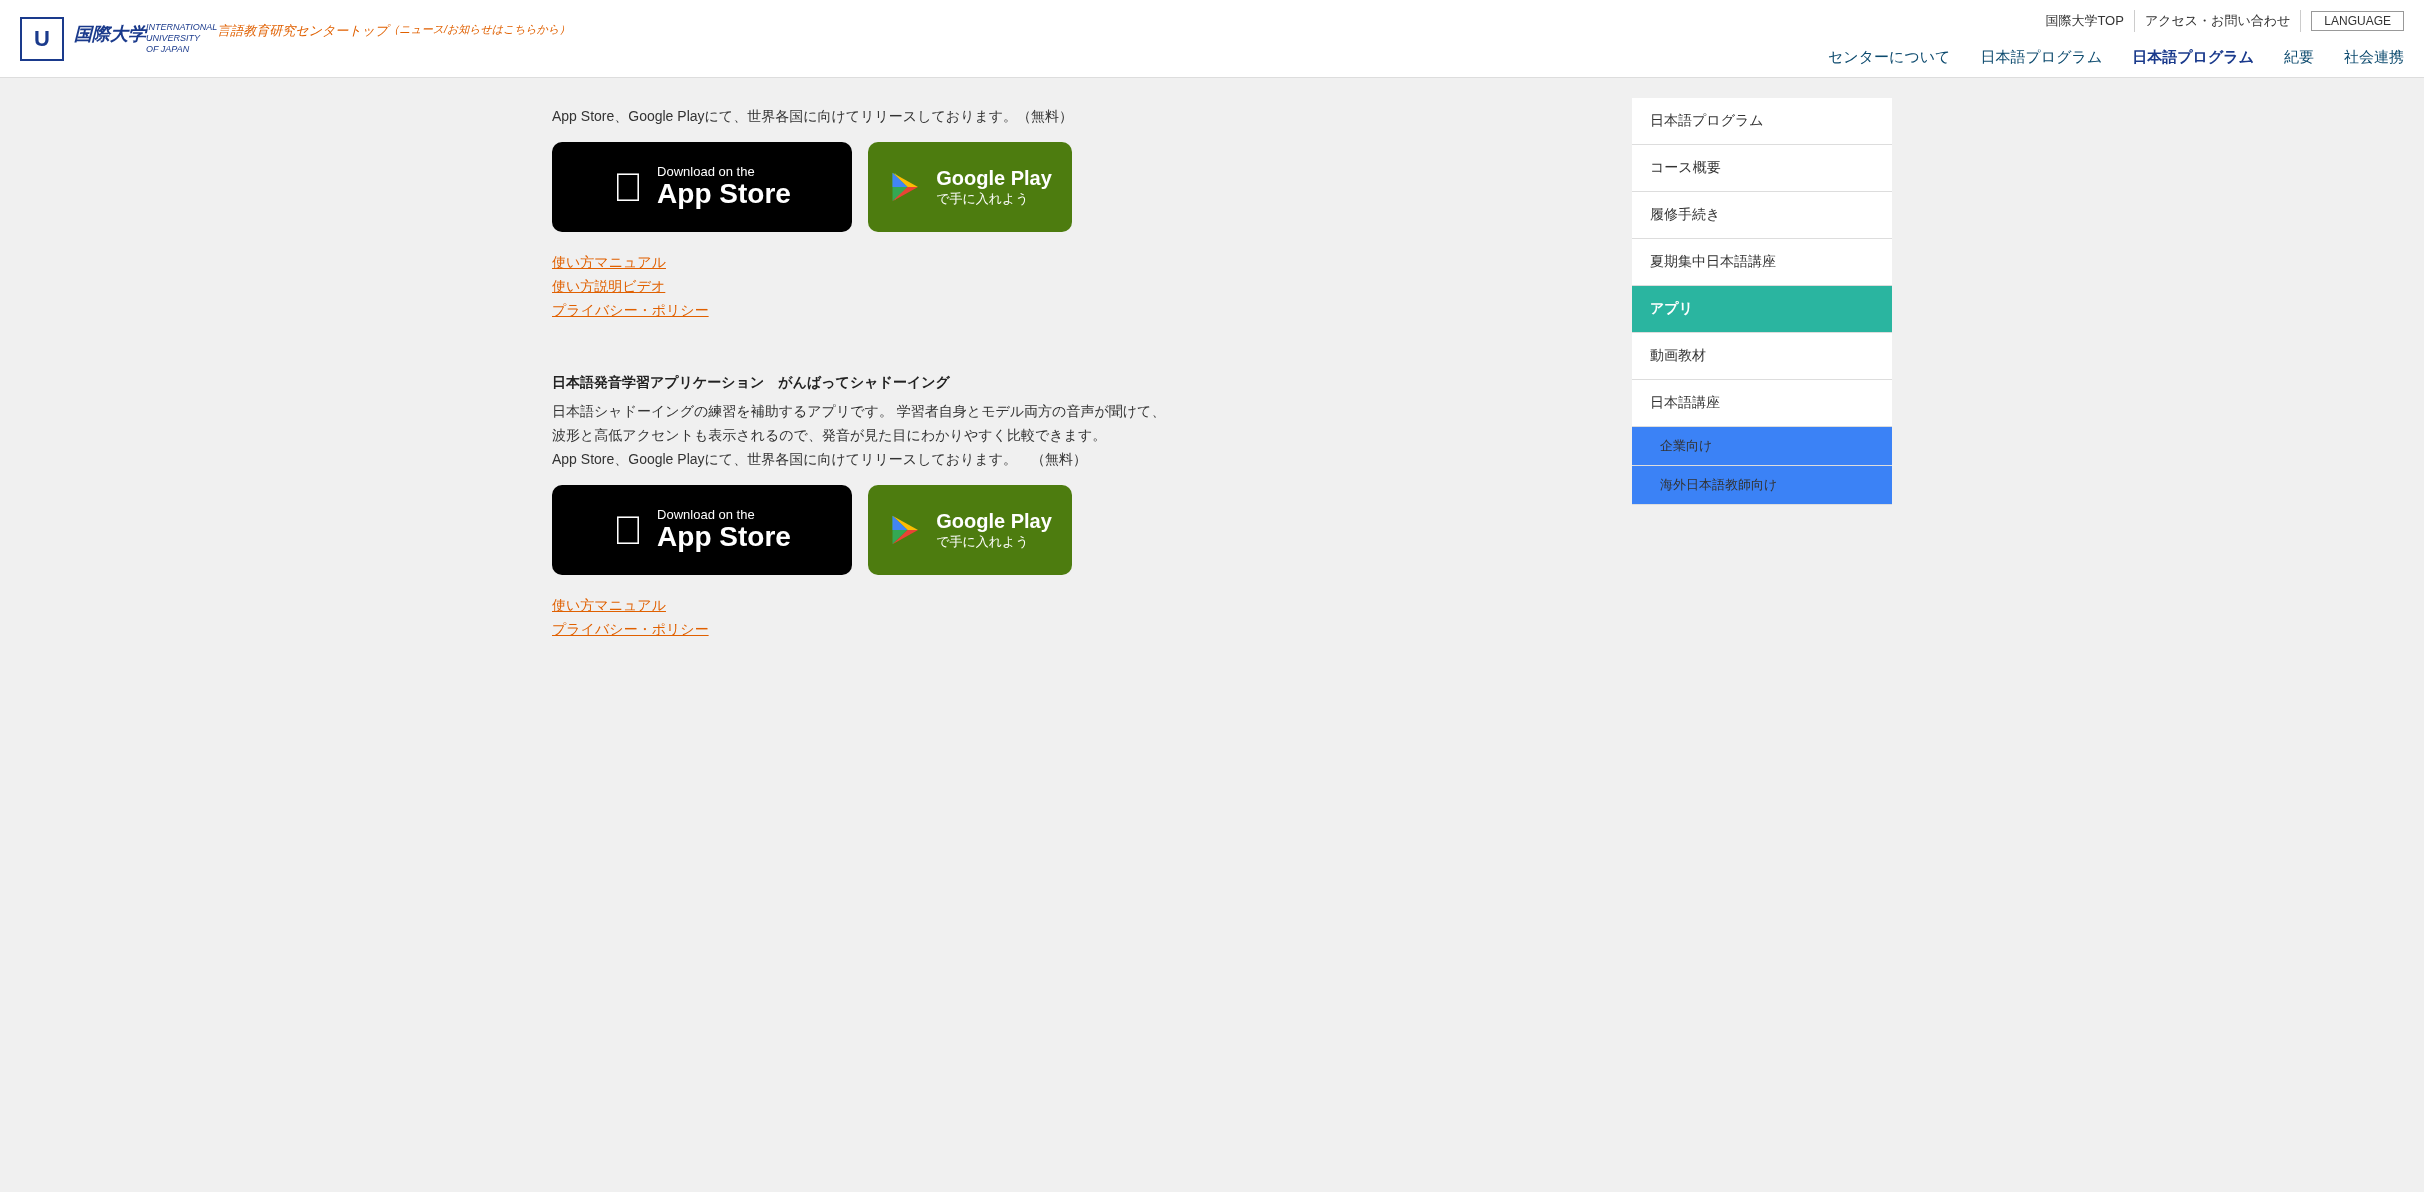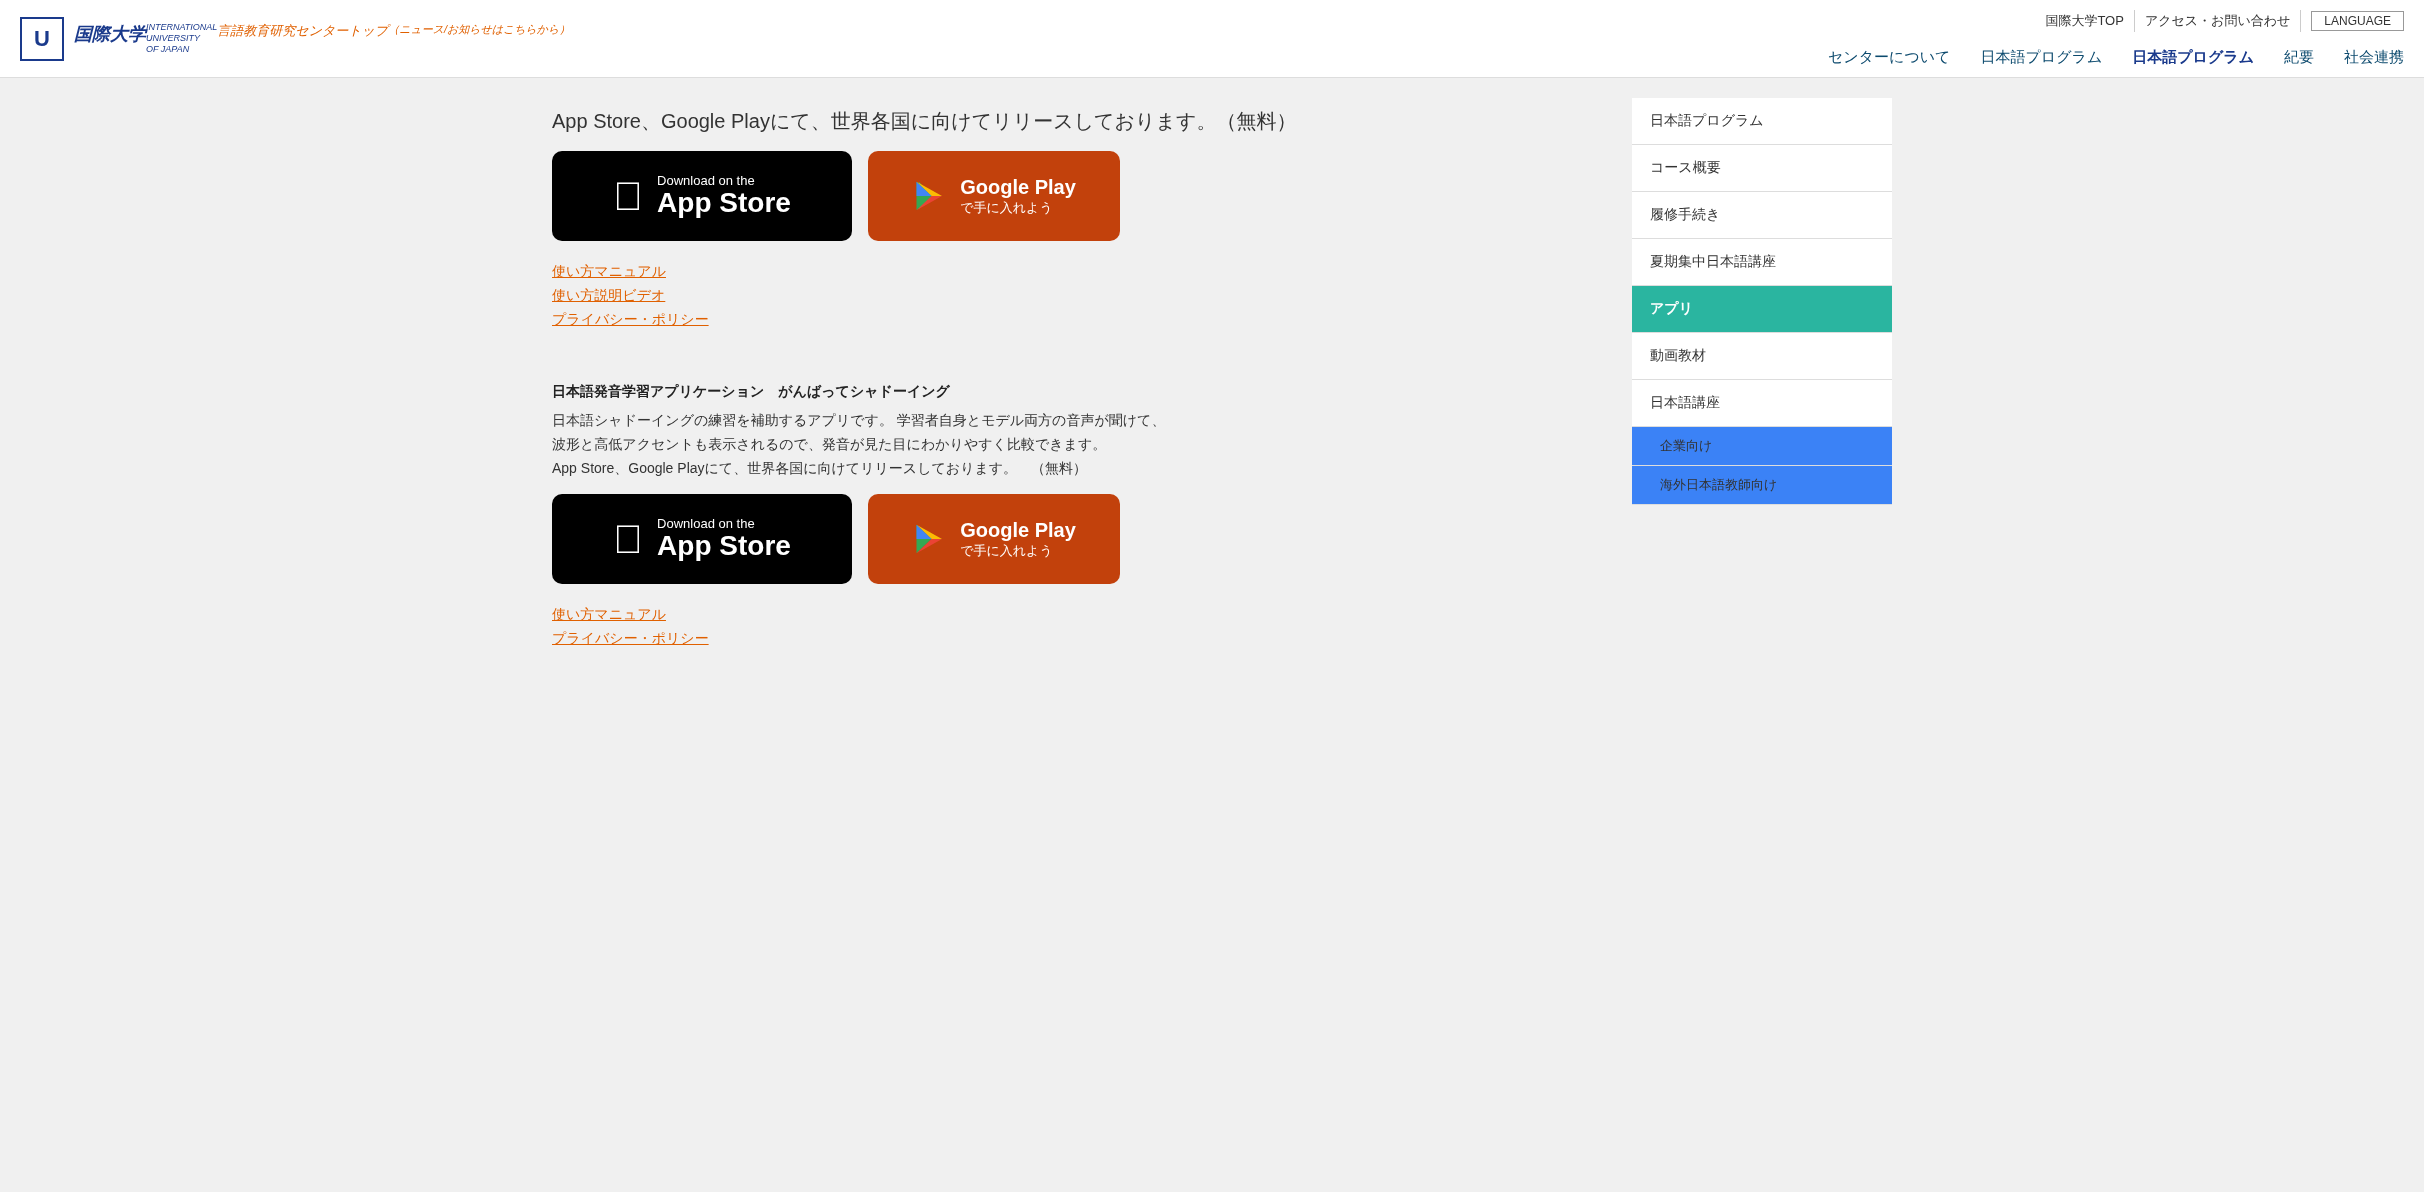--- a/index.html
+++ b/index.html
@@ -111,21 +111,21 @@
       background: #f0f0f0;
       padding: 10px 20px;
     }
     .sidebar {
       width: 260px;
       flex-shrink: 0;
     }
 
     
     .intro-text {
-      font-size: 20px;
+      font-size: 14px;
       color: #333;
       margin-bottom: 16px;
     }
 
     
     .store-buttons {
       display: flex;
       gap: 16px;
       margin-bottom: 22px;
       align-items: center;
@@ -155,24 +155,24 @@
       font-size: 13px;
       color: #fff;
     }
     .app-store-big {
       font-size: 28px;
       font-weight: bold;
       color: #fff;
       line-height: 1.1;
     }
     .google-play-btn {
-      background: #c2410c;
+      background: #4d7c0f;
       color: #fff;
       border-radius: 10px;
-      width: 252px;
+      width: 204px;
       height: 90px;
       display: flex;
       align-items: center;
       justify-content: center;
       gap: 12px;
       cursor: pointer;
       text-decoration: none;
     }
     .google-play-icon {
       width: 36px;

